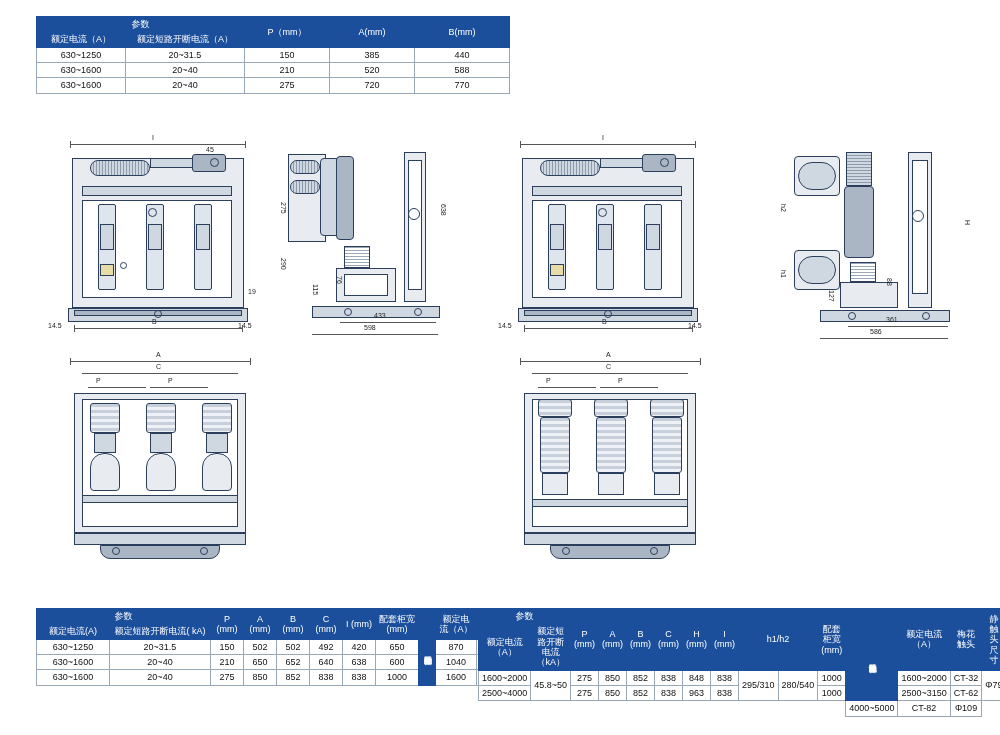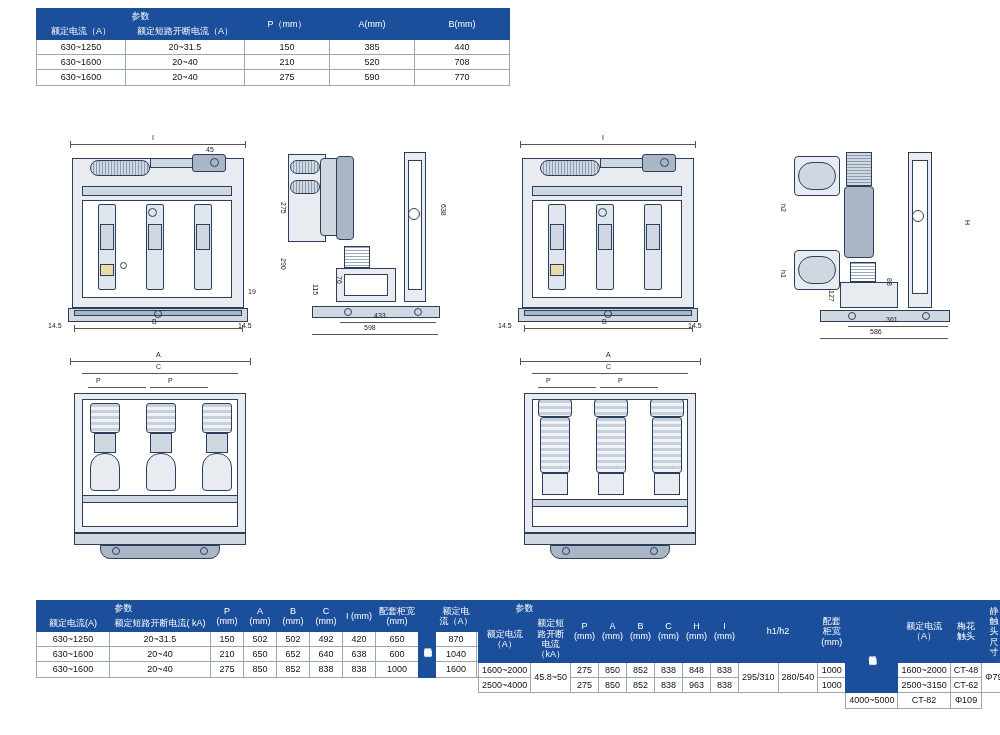--- a/index.html
+++ b/index.html
@@ -1,20 +1,20 @@
 <!DOCTYPE html>
 <html><head>
 <meta charset="utf-8">
 <style>
   html,body{margin:0;padding:0;background:#ffffff;}
   body{width:1000px;height:735px;position:relative;font-family:"Liberation Sans",sans-serif;color:#111;overflow:hidden;}
   .wrap{position:absolute;inset:0;}
 
   
-  table.spec{border-collapse:collapse;font-size:9px;color:#111;}
+  table.spec{border-collapse:collapse;font-size:9px;color:#111;margin-top:8px;}
   table.spec th{background:#1b4f9c;color:#fff;font-weight:normal;border:1px solid #1b4f9c;text-align:center;padding:2px 3px;line-height:1.15;}
   table.spec td{border:1px solid #9aa7b4;text-align:center;padding:2px 3px;background:#fff;line-height:1.15;white-space:nowrap;}
   .vert{writing-mode:vertical-rl;text-orientation:upright;letter-spacing:0px;line-height:1.0;font-size:8px;}
 
   #top-table{position:absolute;left:36px;top:8px;}
   #top-table th:first-child{}
   #bl-table{position:absolute;left:36px;top:600px;}
   #br-table{position:absolute;left:478px;top:600px;}
 
   
@@ -57,27 +57,27 @@
       <td>20~31.5</td>
       <td>150</td>
       <td>385</td>
       <td>440</td>
     </tr>
     <tr>
       <td>630~1600</td>
       <td>20~40</td>
       <td>210</td>
       <td>520</td>
-      <td>708</td>
+      <td>588</td>
     </tr>
     <tr>
       <td>630~1600</td>
       <td>20~40</td>
       <td>275</td>
-      <td>590</td>
+      <td>720</td>
       <td>770</td>
     </tr>
   </tbody>
     </table>
 
   <div class="dwg" style="left:60px;top:140px;width:200px;height:200px;">
 
     <div class="dim" style="left:10px;top:4px;width:175px;"></div>
     <div class="tick" style="left:10px;top:1px;height:7px;"></div>
     <div class="tick" style="left:185px;top:1px;height:7px;"></div>
@@ -384,21 +384,21 @@
       <td>275</td>
       <td>850</td>
       <td>852</td>
       <td>838</td>
       <td>848</td>
       <td>838</td>
       <td rowspan="2">295/310</td>
       <td rowspan="2">280/540</td>
       <td>1000</td>
       <td>1600~2000</td>
-      <td>CT-48</td>
+      <td>CT-32</td>
       <td rowspan="2">Φ79</td>
     </tr>
     <tr>
       <td>2500~4000</td>
       <td>275</td>
       <td>850</td>
       <td>852</td>
       <td>838</td>
       <td>963</td>
       <td>838</td>

